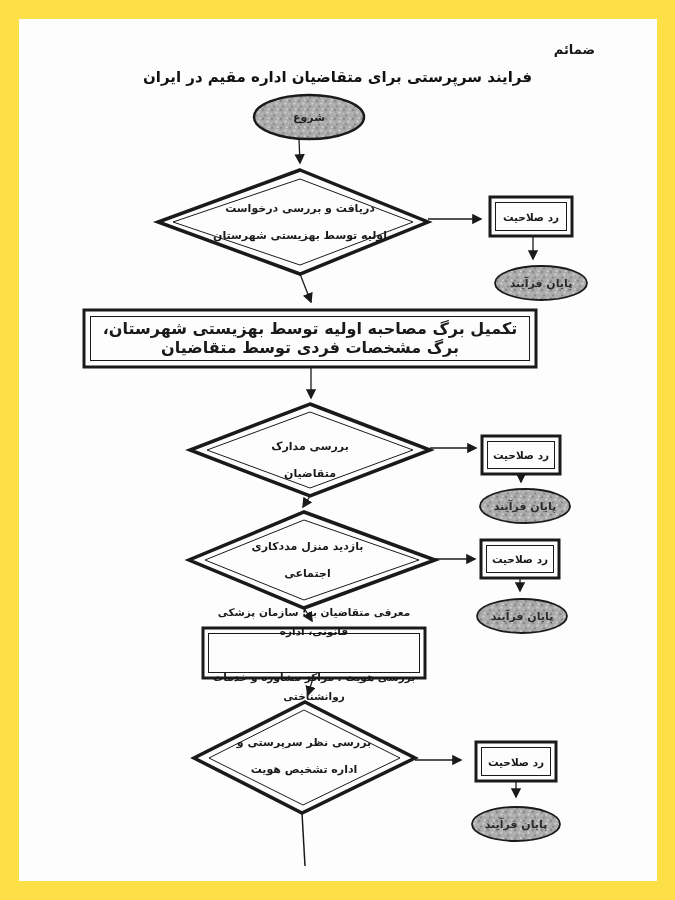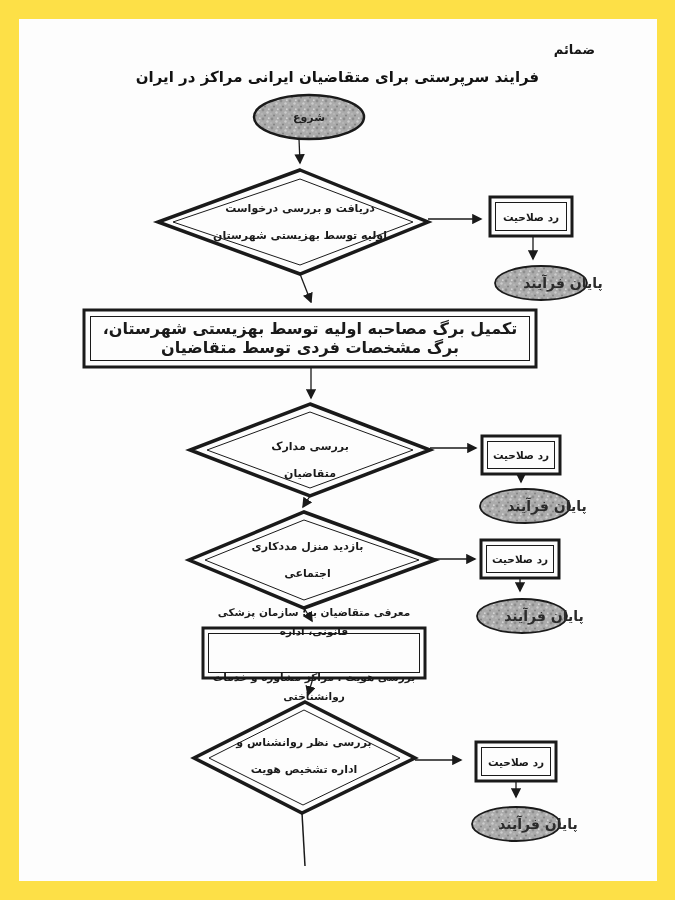--- a/index.html
+++ b/index.html
@@ -12,21 +12,21 @@
        font-weight:700;}
   .corner{position:absolute;top:42px;right:80px;font-size:13px;font-weight:700;
           direction:rtl;color:#161616;}
   .title{position:absolute;top:68px;left:0;width:675px;text-align:center;
          direction:rtl;font-size:15px;font-weight:700;color:#121212;}
   .node-lbl{font-size:11px;line-height:27px;}
   .start-lbl{font-size:11px;color:#1f1f1f;}
   .proc1-lbl{font-size:16px;}
   .proc2-lbl{font-size:10.5px;line-height:19px;}
   .reject-lbl{font-size:10.5px;}
-  .end-lbl{font-size:14px;color:#2b2b2b;padding-left:22px;}
+  .end-lbl{font-size:11px;color:#2b2b2b;}
 </style>
 </head>
 <body>
 
 <div class="frame">
   <div class="paper"></div>
 
   <svg class="chart-svg" viewBox="0 0 675 900" xmlns="http://www.w3.org/2000/svg">
     <defs>
       <marker id="arr" viewBox="0 0 10 10" refX="8.5" refY="5" markerWidth="8" markerHeight="8" orient="auto">
@@ -88,21 +88,21 @@
       <rect x="476" y="742" width="80" height="39" fill="#fdfdfd" stroke-width="3"></rect>
       <rect x="481.5" y="747.5" width="69" height="28" stroke-width="1"></rect>
       <line x1="516" y1="782" x2="516" y2="797" stroke-width="1.3" marker-end="url(#arr)"></line>
       <ellipse cx="516" cy="824" rx="44" ry="17" fill="url(#speck)" stroke-width="1.8"></ellipse>
 
       <line x1="302" y1="813" x2="305" y2="866" stroke-width="1.5"></line>
     </g>
   </svg>
 
   <div class="corner">ضمائم</div>
-  <div class="title">فرایند سرپرستی برای متقاضیان ایرانی مراکز در ایران</div>
+  <div class="title">فرایند سرپرستی برای متقاضیان اداره مقیم در ایران</div>
 
   <div class="lbl start-lbl" style="left:254px;top:101px;width:110px;height:32px;">شروع</div>
 
   <div class="lbl node-lbl" style="left:205px;top:193px;width:190px;height:58px;">
     <span>دریافت و بررسی درخواست</span>
     <span>اولیه توسط بهزیستی شهرستان</span>
   </div>
   <div class="lbl reject-lbl" style="left:492px;top:200px;width:78px;height:33px;">رد صلاحیت</div>
   <div class="lbl end-lbl" style="left:497px;top:269px;width:88px;height:28px;">پایان فرآیند</div>
 
@@ -121,18 +121,18 @@
   </div>
   <div class="lbl reject-lbl" style="left:483px;top:543px;width:74px;height:32px;">رد صلاحیت</div>
   <div class="lbl end-lbl" style="left:479px;top:602px;width:86px;height:28px;">پایان فرآیند</div>
 
   <div class="lbl proc2-lbl" style="left:209px;top:634px;width:210px;height:40px;gap:27px;">
     <span>معرفی متقاضیان به؛ سازمان پزشکی قانونی، اداره</span>
     <span>بررسی هویت ، مراکز مشاوره و خدمات روانشناختی</span>
   </div>
 
   <div class="lbl node-lbl" style="left:214px;top:728px;width:180px;height:56px;">
-    <span>بررسی نظر روانشناس و</span>
+    <span>بررسی نظر سرپرستی و</span>
     <span>اداره تشخیص هویت</span>
   </div>
   <div class="lbl reject-lbl" style="left:478px;top:745px;width:76px;height:33px;">رد صلاحیت</div>
   <div class="lbl end-lbl" style="left:473px;top:810px;width:86px;height:28px;">پایان فرآیند</div>
 </div>
 
 </body></html>

